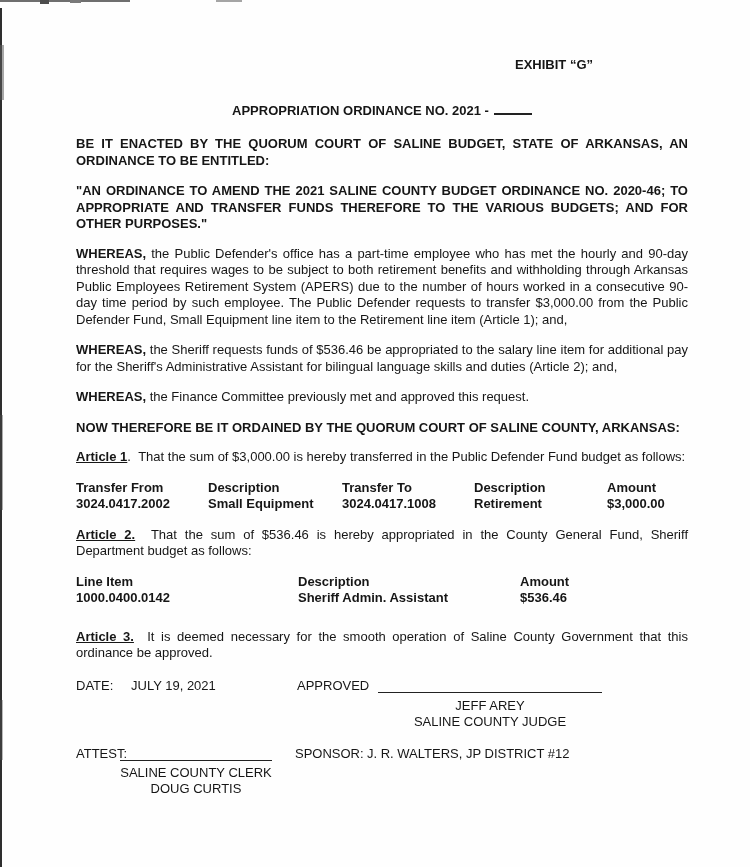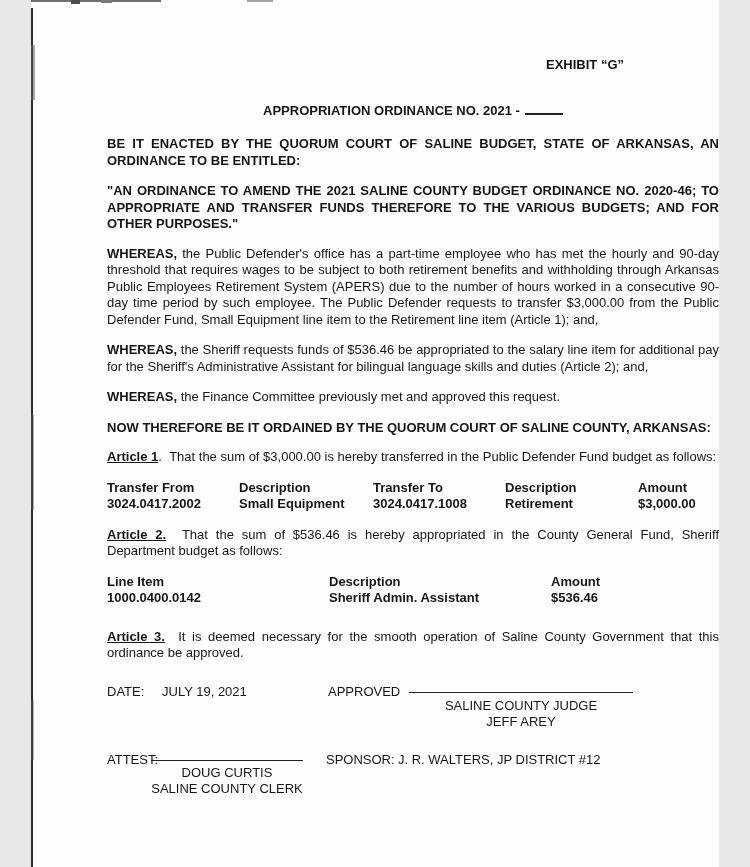--- a/index.html
+++ b/index.html
@@ -1,18 +1,18 @@
 <!DOCTYPE html>
 <html><head>
 <meta charset="utf-8">
 <style>
   html,body { margin:0; padding:0; background:#e8e8e8; }
   .page {
     position:relative;
-    width:688px; height:867px;
+    width:750px; height:867px;
     margin:0 auto;
     background:#fefefe;
     font-family:"Liberation Sans", sans-serif;
     color:#161616;
     overflow:hidden;
   }
   
   .af { position:absolute; pointer-events:none; }
   .af-top    { left:0; top:0; width:130px; height:2px; background:#6f6f6f; }
   .af-top-s1 { left:40px; top:0; width:9px; height:4px; background:#4d4d4d; }
@@ -44,21 +44,21 @@
   .tbl { margin:4px 0 14px; }
   .tbl .row { display:flex;font-weight:bold; }
   .tbl .hdr { font-weight:bold; }
   .t1 .c1 { width:132px; } .t1 .c2 { width:134px; } .t1 .c3 { width:132px; }
   .t1 .c4 { width:133px; } .t1 .c5 { flex:1; }
   .t2 .c1 { width:222px; } .t2 .c2 { width:222px; } .t2 .c3 { flex:1; }
   .tbl2 { margin-bottom:22px; }
   .art3 { margin-bottom:16px; }
 
   .sig-row { position:relative; height:17px; }
-  .sig-row .ps { position:absolute; top:6px; white-space:nowrap; }
+  .sig-row .ps { position:absolute; top:0; white-space:nowrap; }
   .lbl-date { left:0; }
   .val-date { left:55px; }
   .lbl-approved { left:221px; }
   .approved-line { position:absolute; left:302px; top:14px; width:224px; border-bottom:1.5px solid #222; }
   .judge-block { margin:3px 0 15px 302px; width:224px; text-align:center; }
 
   .lbl-attest { left:0; }
   .attest-line { position:absolute; left:44px; top:14px; width:152px; border-bottom:1.5px solid #222; }
   .lbl-sponsor { left:219px; }
   .val-sponsor { left:291px; }
@@ -147,30 +147,30 @@
     </p>
 
     <div class="sig-row">
       <span class="ps lbl-date">DATE:</span>
       <span class="ps val-date">JULY 19, 2021</span>
       <span class="ps lbl-approved">APPROVED</span>
       <span class="approved-line"></span>
     </div>
 
     <div class="judge-block">
+      <div>JEFF AREY</div>
       <div>SALINE COUNTY JUDGE</div>
-      <div>JEFF AREY</div>
     </div>
 
     <div class="sig-row">
       <span class="ps lbl-attest">ATTEST:</span>
       <span class="attest-line"></span>
       <span class="ps lbl-sponsor">SPONSOR:</span>
       <span class="ps val-sponsor">J. R. WALTERS, JP DISTRICT #12</span>
     </div>
 
     <div class="clerk-block">
+      <div>SALINE COUNTY CLERK</div>
       <div>DOUG CURTIS</div>
-      <div>SALINE COUNTY CLERK</div>
     </div>
 
   </div>
 </div>
 
 </body></html>

